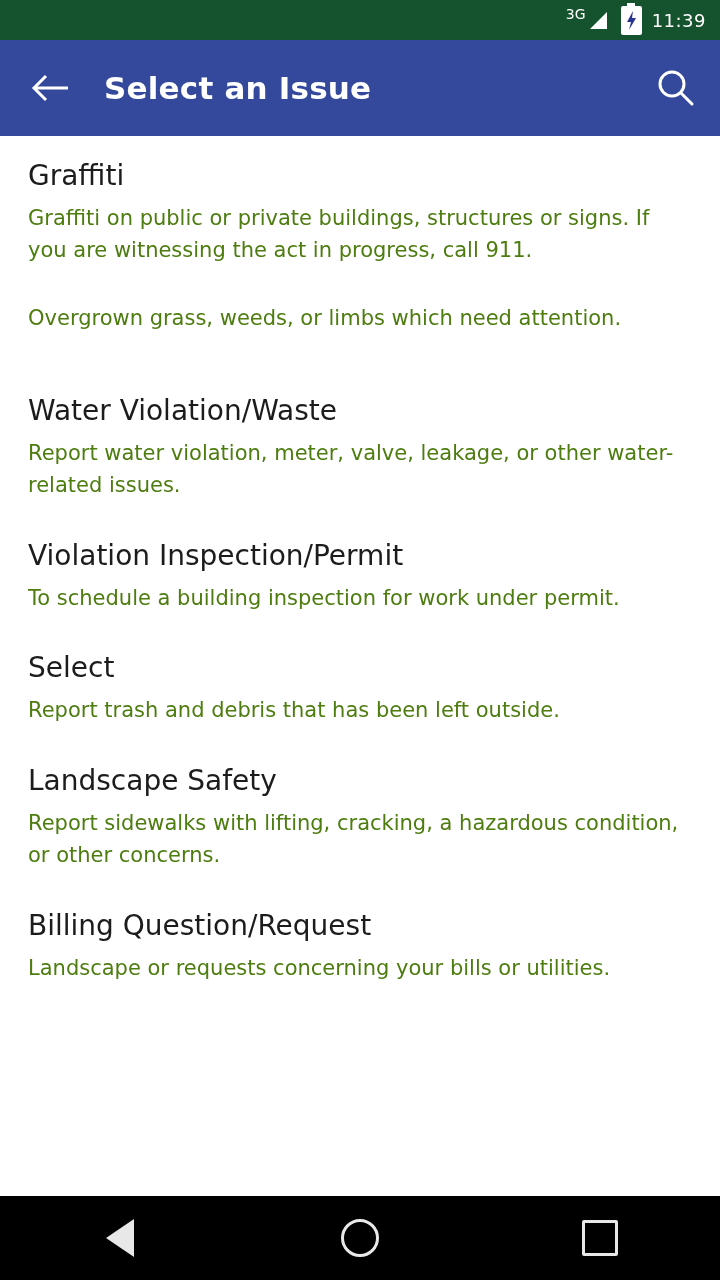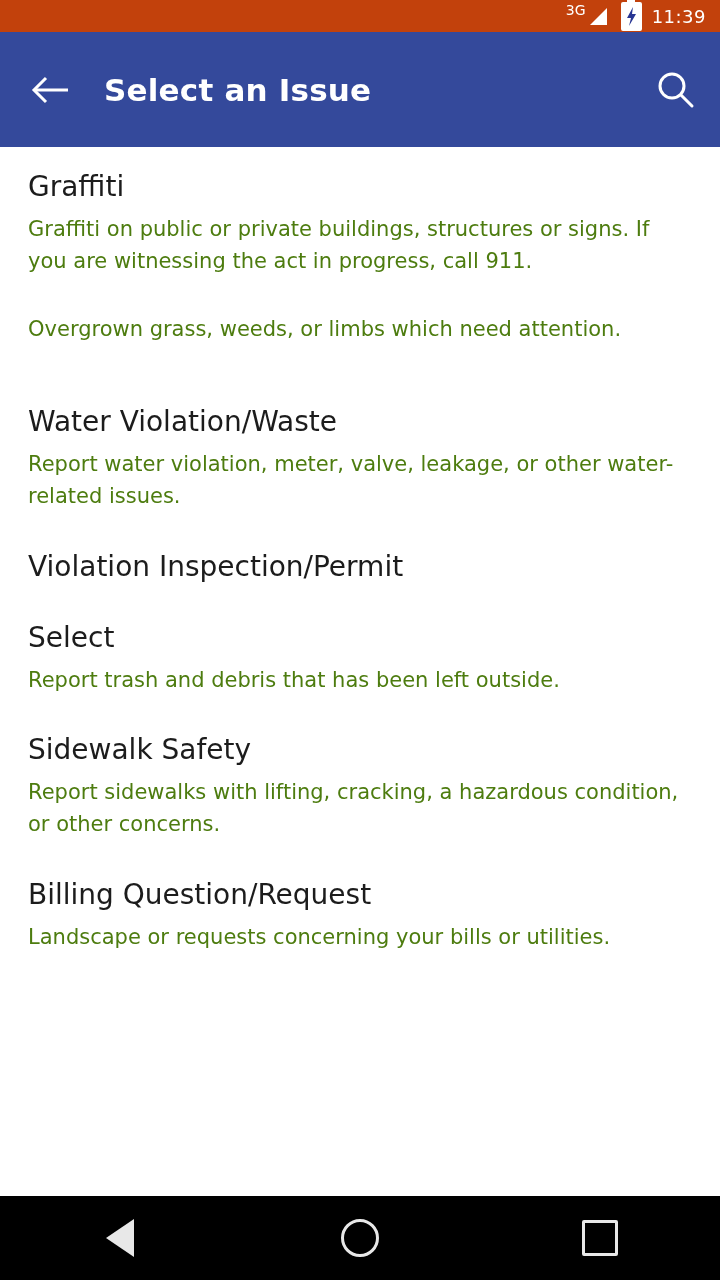--- a/index.html
+++ b/index.html
@@ -16,22 +16,22 @@
   .screen {
     position: relative;
     width: 720px;
     height: 1280px;
     overflow: hidden;
     background: #ffffff;
   }
 
   
   .status-bar {
-    height: 32px;
-    background: #c2410c;
+    height: 40px;
+    background: #14532d;
     display: flex;
     align-items: center;
     justify-content: flex-end;
     padding-right: 14px;
     box-sizing: border-box;
   }
   .status-right {
     display: flex;
     align-items: center;
     gap: 10px;
@@ -69,21 +69,21 @@
     background: #ffffff;
   }
   .clock {
     color: #ffffff;
     font-size: 18px;
     letter-spacing: 0.5px;
   }
 
   
   .app-bar {
-    height: 115px;
+    height: 96px;
     background: #34499b;
     display: flex;
     align-items: center;
     padding: 0 22px 0 28px;
     box-sizing: border-box;
   }
   .back-arrow {
     width: 46px;
     height: 46px;
     position: relative;
@@ -216,29 +216,30 @@
       <div class="item-desc">Overgrown grass, weeds, or limbs which need attention.</div>
     </div>
 
     <div class="list-item" style="margin-top:58px;">
       <div class="item-title">Water Violation/Waste</div>
       <div class="item-desc">Report water violation, meter, valve, leakage, or other water-related issues.</div>
     </div>
 
     <div class="list-item">
       <div class="item-title">Violation Inspection/Permit</div>
+      <div class="item-desc">To schedule a building inspection for work under permit.</div>
     </div>
 
     <div class="list-item">
       <div class="item-title">Select</div>
       <div class="item-desc">Report trash and debris that has been left outside.</div>
     </div>
 
     <div class="list-item">
-      <div class="item-title">Sidewalk Safety</div>
+      <div class="item-title">Landscape Safety</div>
       <div class="item-desc">Report sidewalks with lifting, cracking, a hazardous condition, or other concerns.</div>
     </div>
 
     <div class="list-item">
       <div class="item-title">Billing Question/Request</div>
       <div class="item-desc">Landscape or requests concerning your bills or utilities.</div>
     </div>
 
   </div>
 

